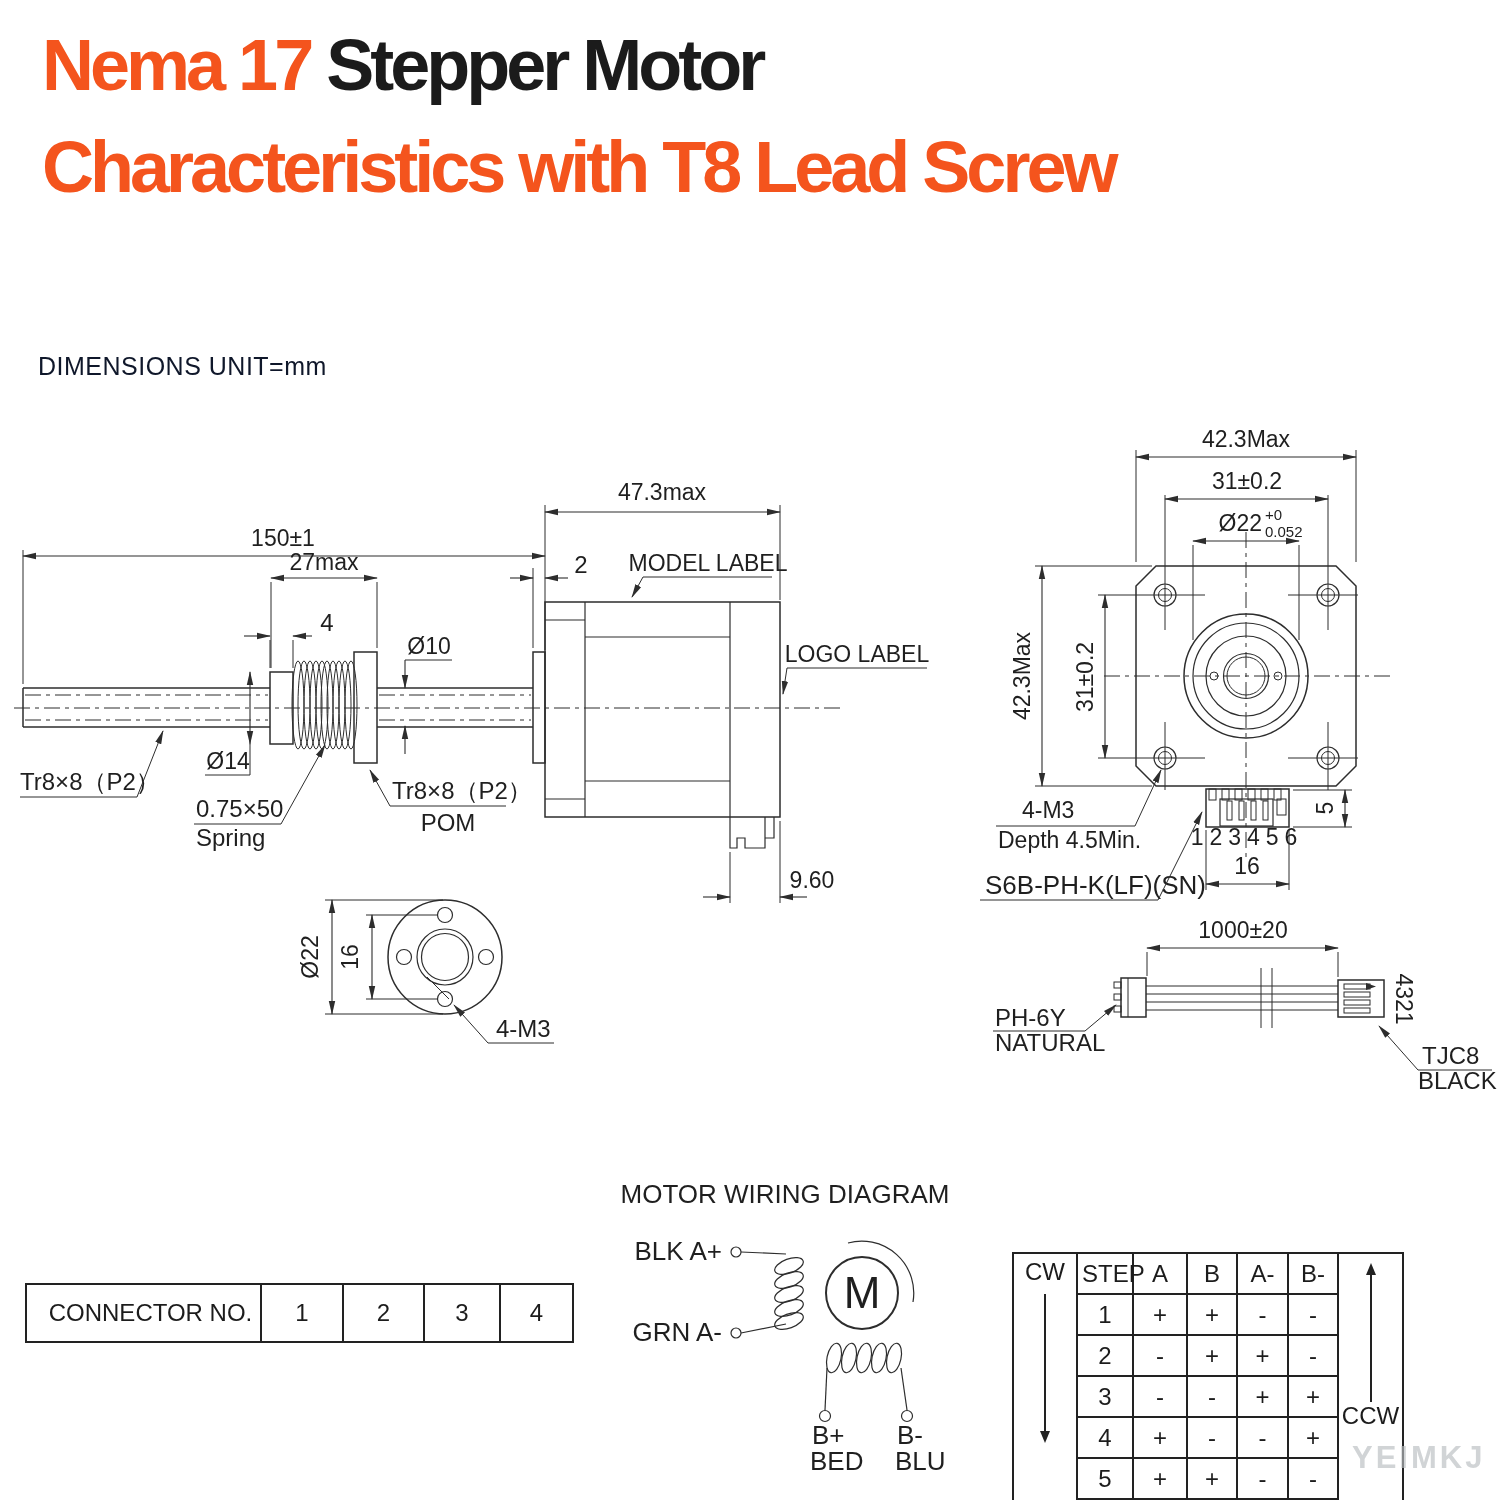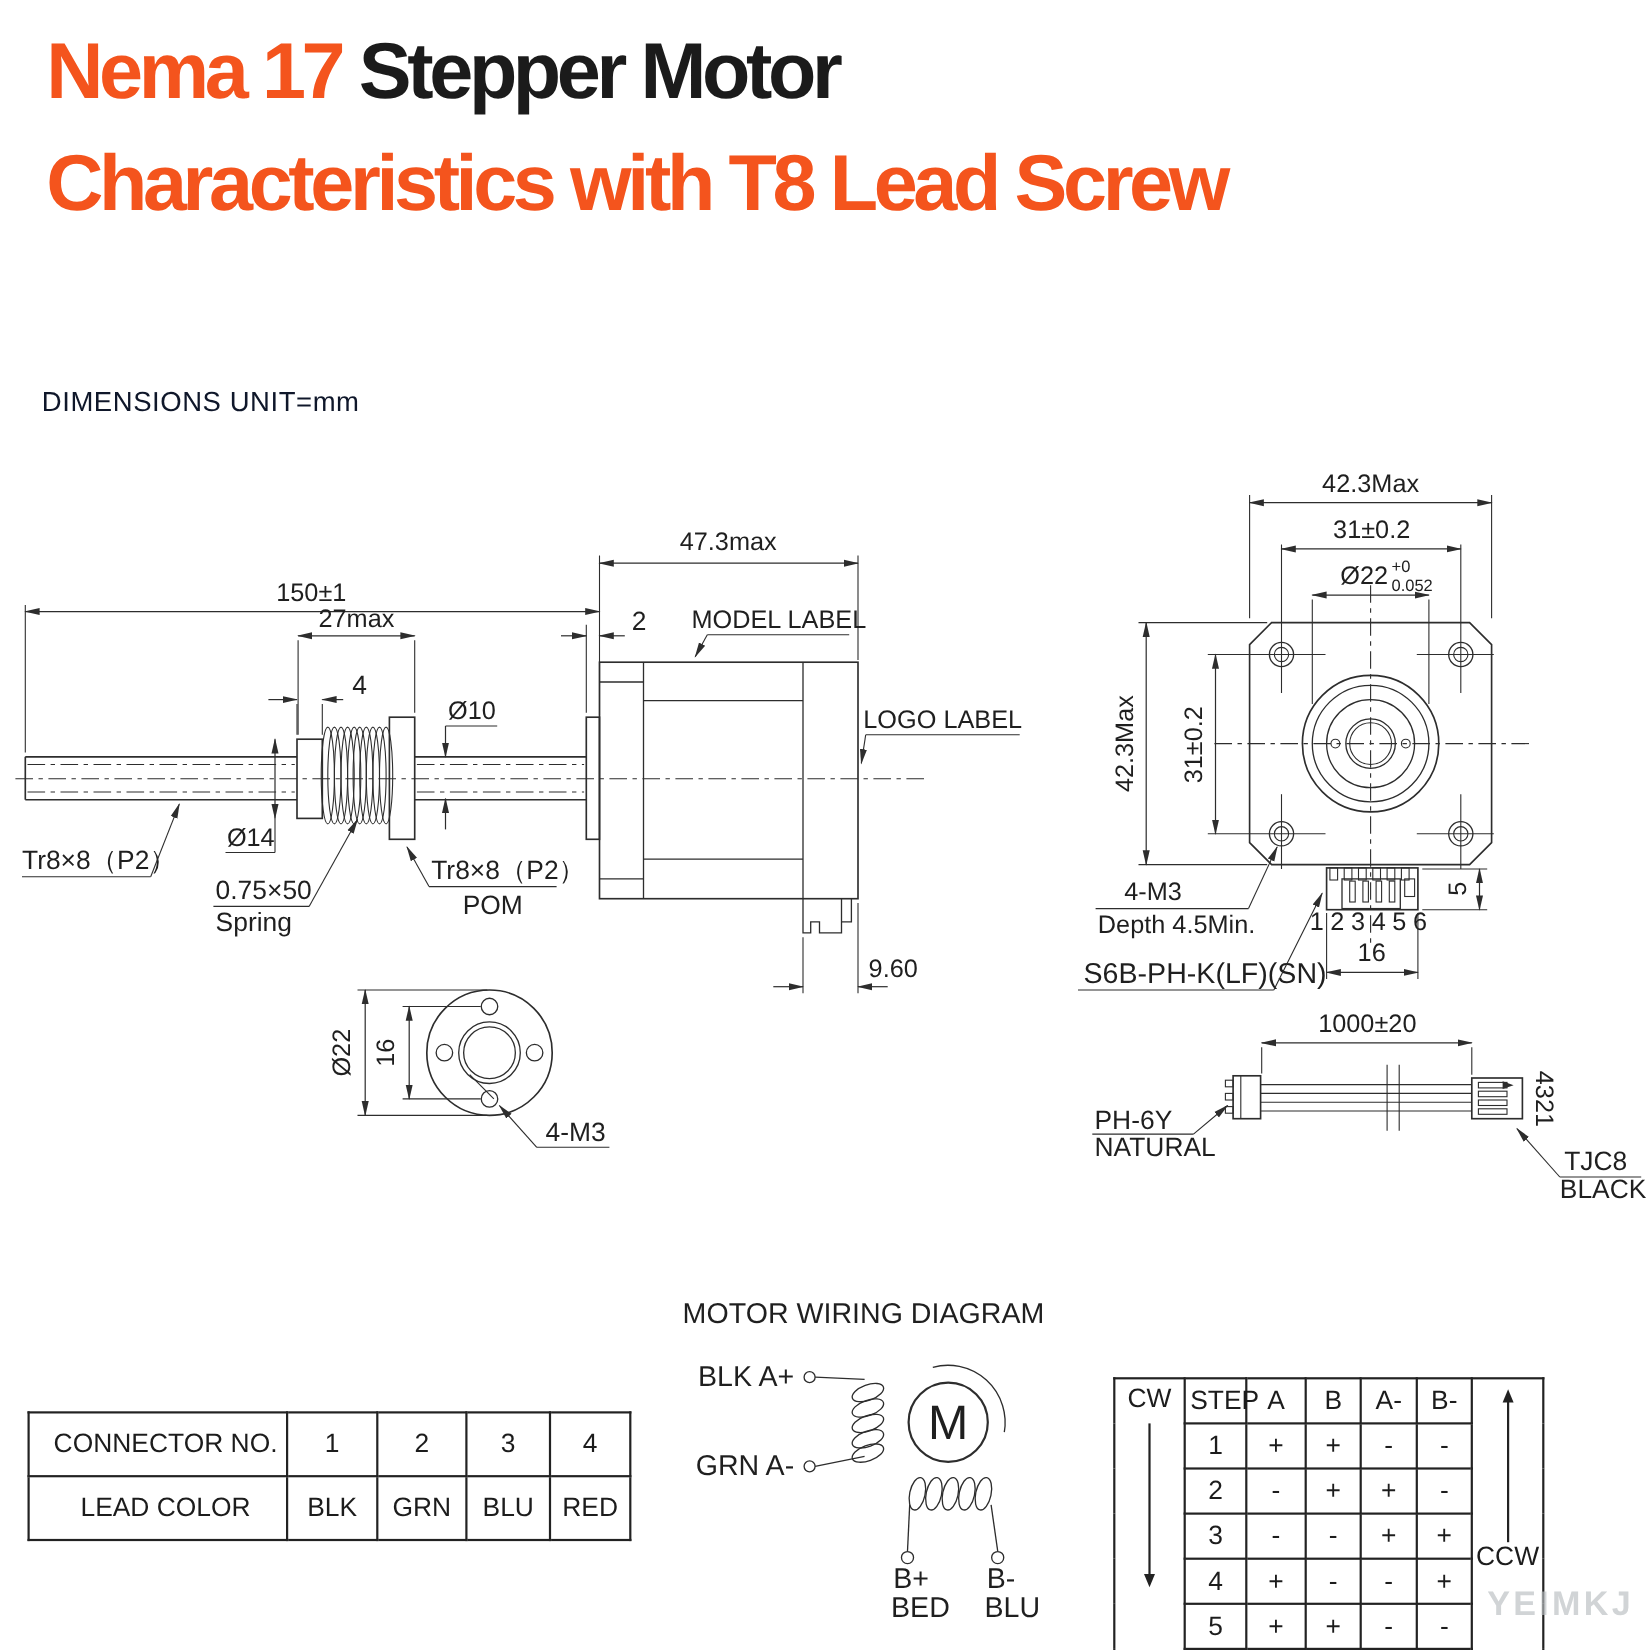--- a/index.html
+++ b/index.html
@@ -378,27 +378,20 @@
         <col style="width:73px">
       </colgroup>
     <tbody>
         <tr>
       <td class="lab">CONNECTOR NO.</td>
       <td>1</td>
       <td>2</td>
       <td>3</td>
       <td>4</td>
     </tr>
-    <tr>
-      <td class="lab">LEAD COLOR</td>
-      <td>BLK</td>
-      <td>GRN</td>
-      <td>BLU</td>
-      <td>RED</td>
-    </tr>
   </tbody>
     </table>
 
 
   <table id="phase-table">
     <colgroup>
         <col style="width:64px">
         <col style="width:56px">
         <col style="width:54px">
         <col style="width:50px">

